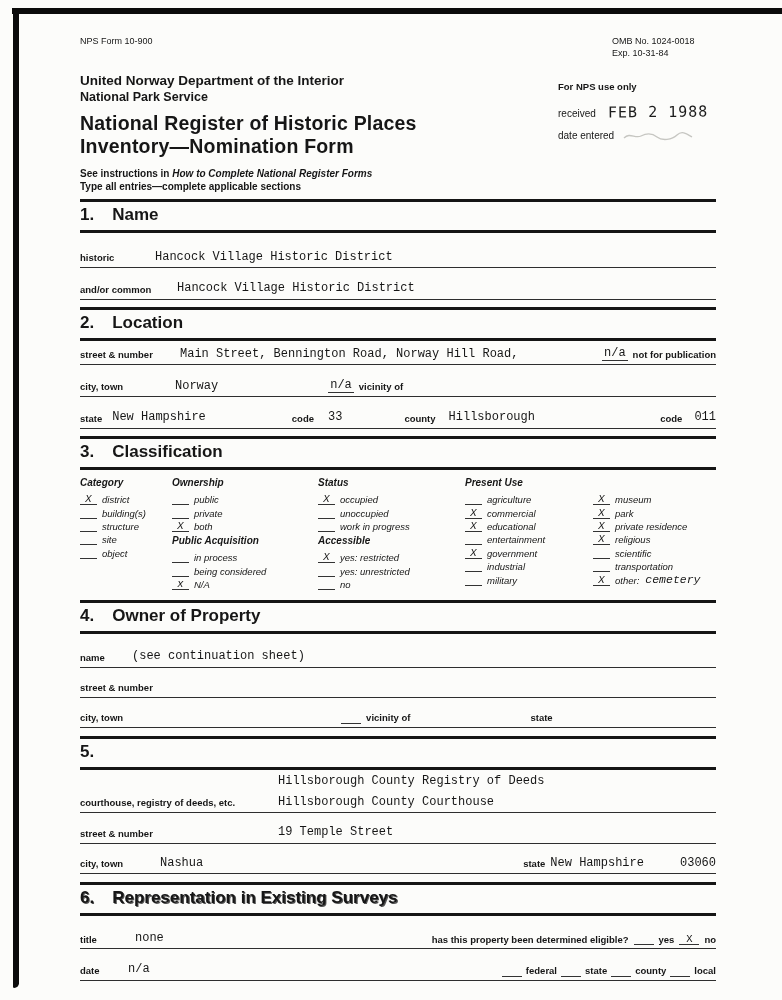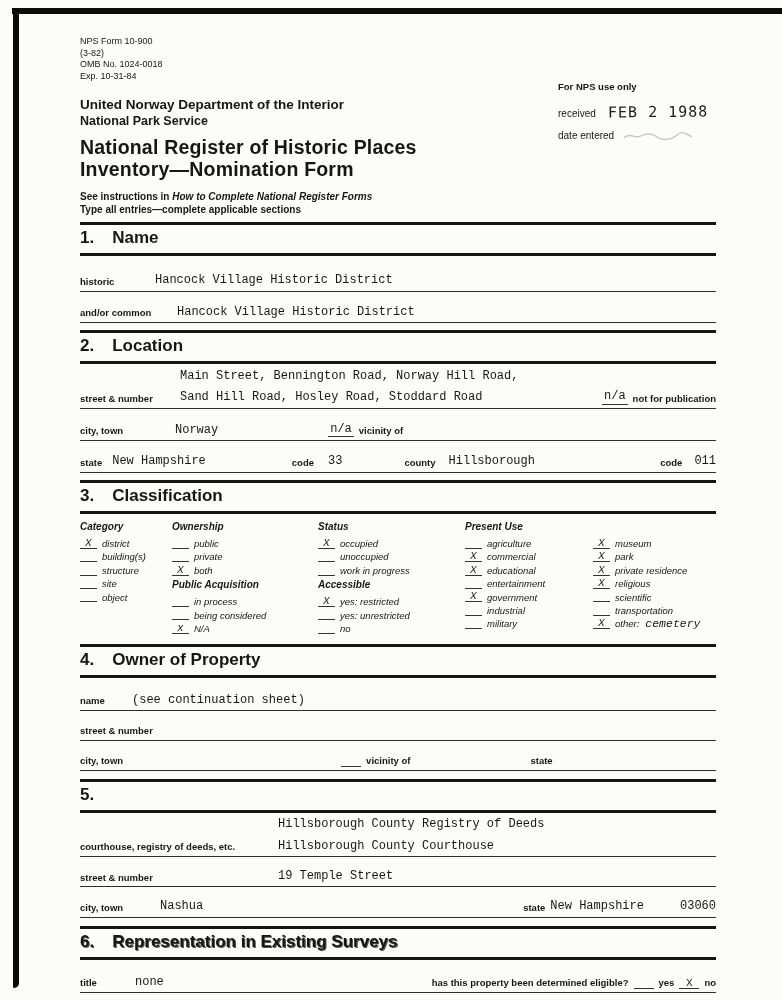--- a/index.html
+++ b/index.html
@@ -6,21 +6,21 @@
   html, body { margin: 0; padding: 0; }
   body {
     width: 782px; height: 1000px; position: relative; overflow: hidden;
     background: #fcfcfa; color: #161616;
     font-family: "Liberation Sans", sans-serif;
   }
   .scan-top { position: absolute; top: 8px; left: 12px; right: 0; height: 6px; background: #0b0b0b; }
   .scan-left { position: absolute; top: 8px; left: 13px; width: 6px; height: 980px; background: #0b0b0b; border-radius: 0 0 8px 2px; }
   .content { position: absolute; left: 80px; top: 0; width: 636px; padding-top: 36px; }
 
-  .meta-row { display: flex; font-size: 9px; line-height: 1.3; flex-direction: column; }
+  .meta-row { display: flex; font-size: 9px; line-height: 1.3; }
   .meta-left { flex: 1; }
   .meta-right { width: 104px; }
 
   .dept { font-weight: 700; font-size: 13.5px; margin-top: 14px; }
   .agency { font-weight: 700; font-size: 12.5px; margin-top: 2px; }
   .form-title { font-size: 19.5px; font-weight: 700; line-height: 1.14; margin: 8px 0 0 0; letter-spacing: 0.2px; }
 
   .npsuse { position: absolute; left: 478px; top: 81px; width: 160px; }
   .npsuse-label { font-weight: 700; font-size: 9.5px; }
   .received-row { margin-top: 11px; display: flex; gap: 12px; align-items: baseline; }
@@ -68,21 +68,20 @@
 <body>
 
 <div class="scan-top"></div>
 <div class="scan-left"></div>
 
 <div class="content" style="position:absolute;">
 
   <div class="meta-row">
     <div class="meta-left">
       <div>NPS Form 10-900</div>
-      <div>(3-82)</div>
     </div>
     <div class="meta-right">
       <div>OMB No. 1024-0018</div>
       <div>Exp. 10-31-84</div>
     </div>
   </div>
 
   <div class="dept">United Norway Department of the Interior</div>
   <div class="agency">National Park Service</div>
 
@@ -125,21 +124,20 @@
   </div>
 
   <div class="sec">
     <span>2.</span>
     <span>Location</span>
   </div>
   <div class="frow mt5">
     <span class="flabel" style="width:100px">street &amp; number</span>
     <div class="v2">
       <div class="typed">Main Street, Bennington Road, Norway Hill Road,</div>
-      <div class="typed">Sand Hill Road, Hosley Road, Stoddard Road</div>
     </div>
     <div class="rgroup">
       <span class="typed na">n/a</span>
       <span class="flabel">not for publication</span>
     </div>
   </div>
   <div class="frow mt13">
     <span class="flabel" style="width:95px">city, town</span>
     <span class="typed">Norway</span>
     <span class="typed na" style="margin-left:110px">n/a</span>

